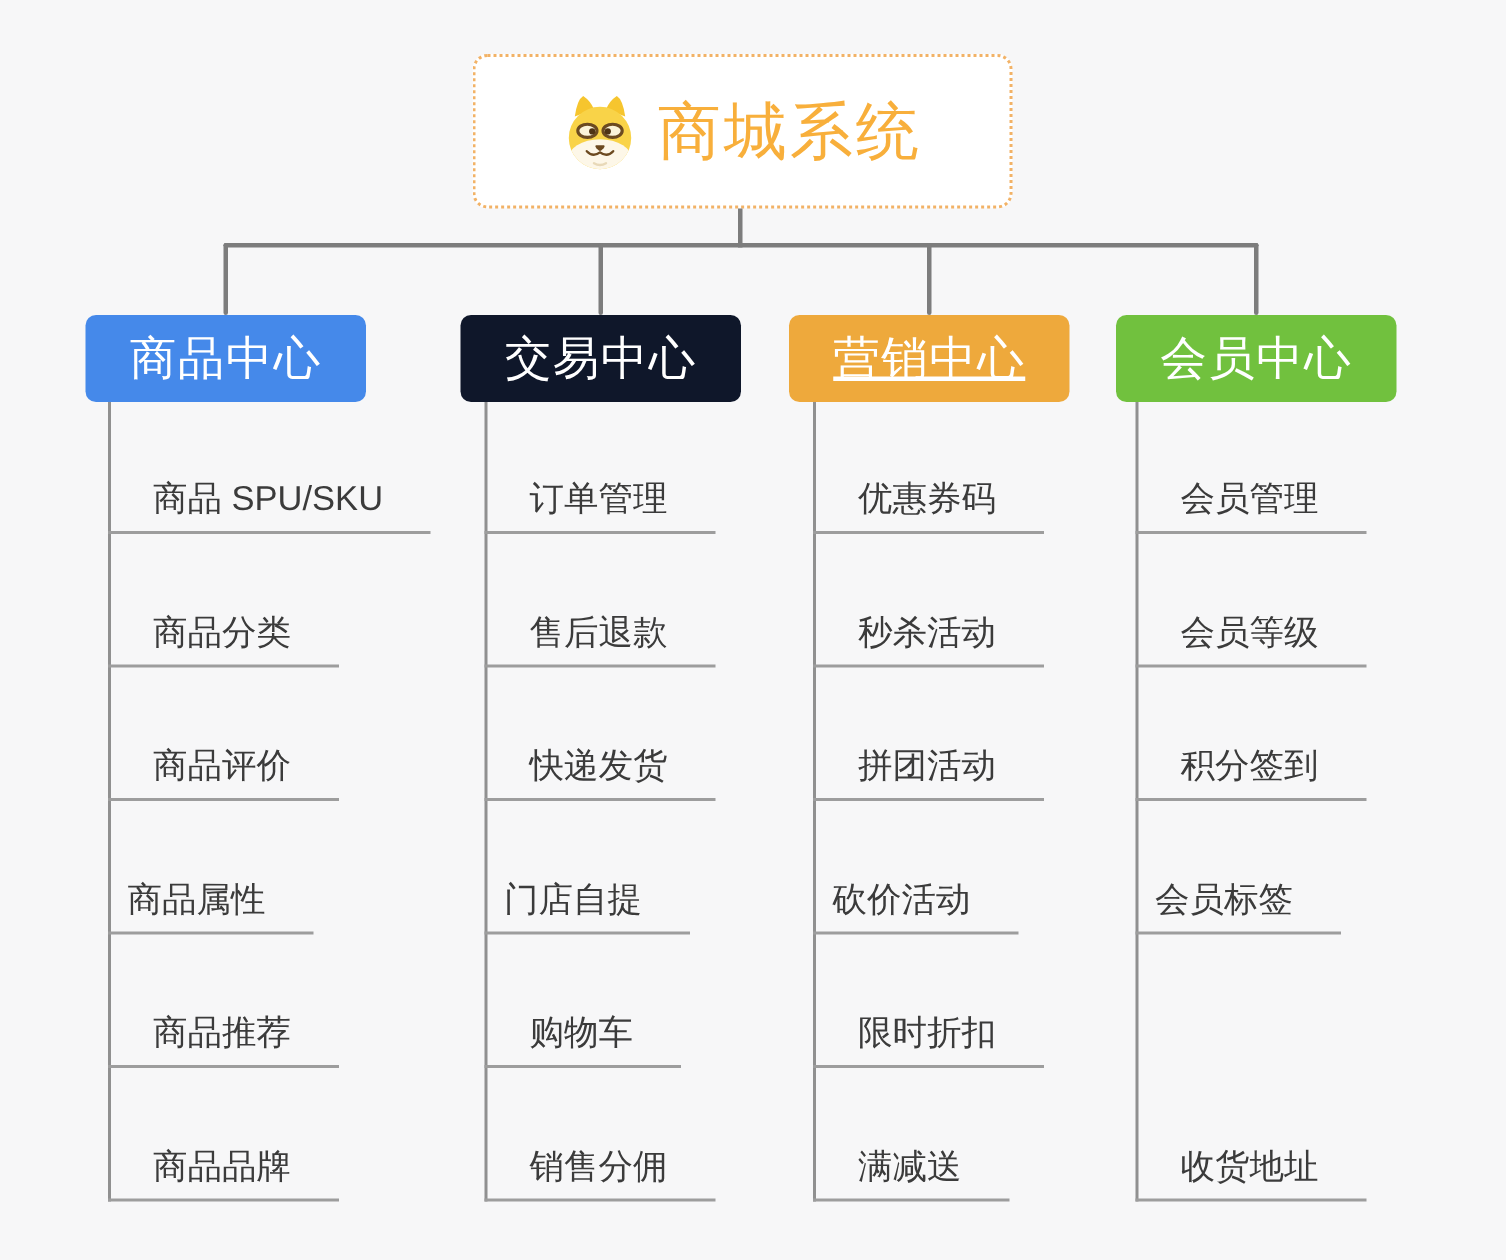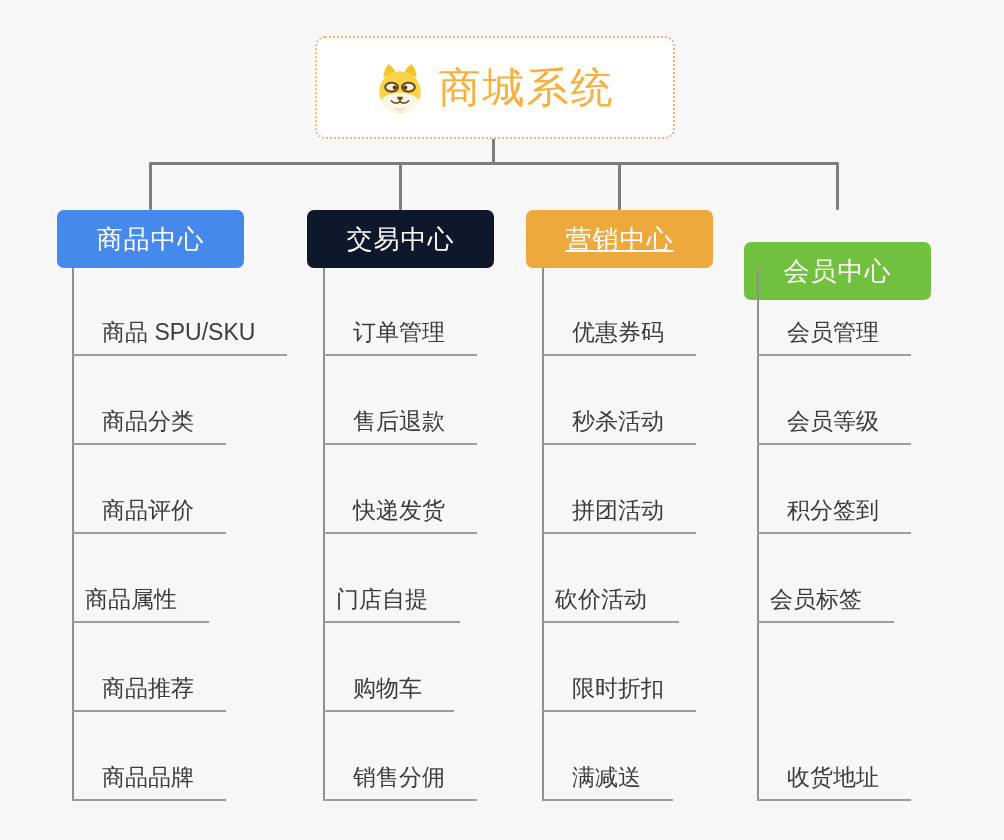--- a/index.html
+++ b/index.html
@@ -43,30 +43,30 @@
   .drop.d1{left:399px;}
   .drop.d2{left:618px;}
   .drop.d3{left:836px;}
 
   
   .branch{
     position:absolute;top:210px;
     width:187px;height:58px;
     border-radius:7px;
     color:#ffffff;
-    font-size:26px;
+    font-size:31px;
     letter-spacing:1px;
     display:flex;align-items:center;justify-content:center;
     white-space:nowrap;
     box-sizing:border-box;
   }
   .branch.b0{left:57px;background:#4589ea;}
   .branch.b1{left:307px;background:#0f172a;}
   .branch.b2{left:526px;background:#eea93c;text-decoration:underline;}
-  .branch.b3{left:744px;background:#71c13e;margin-top:32px;}
+  .branch.b3{left:744px;background:#71c13e;}
 
   
   .trunk{position:absolute;top:268px;width:2px;height:533px;background:#909090;}
   .trunk.t0{left:72px;}
   .trunk.t1{left:323px;}
   .trunk.t2{left:542px;}
   .trunk.t3{left:757px;}
 
   
   .leaf{

